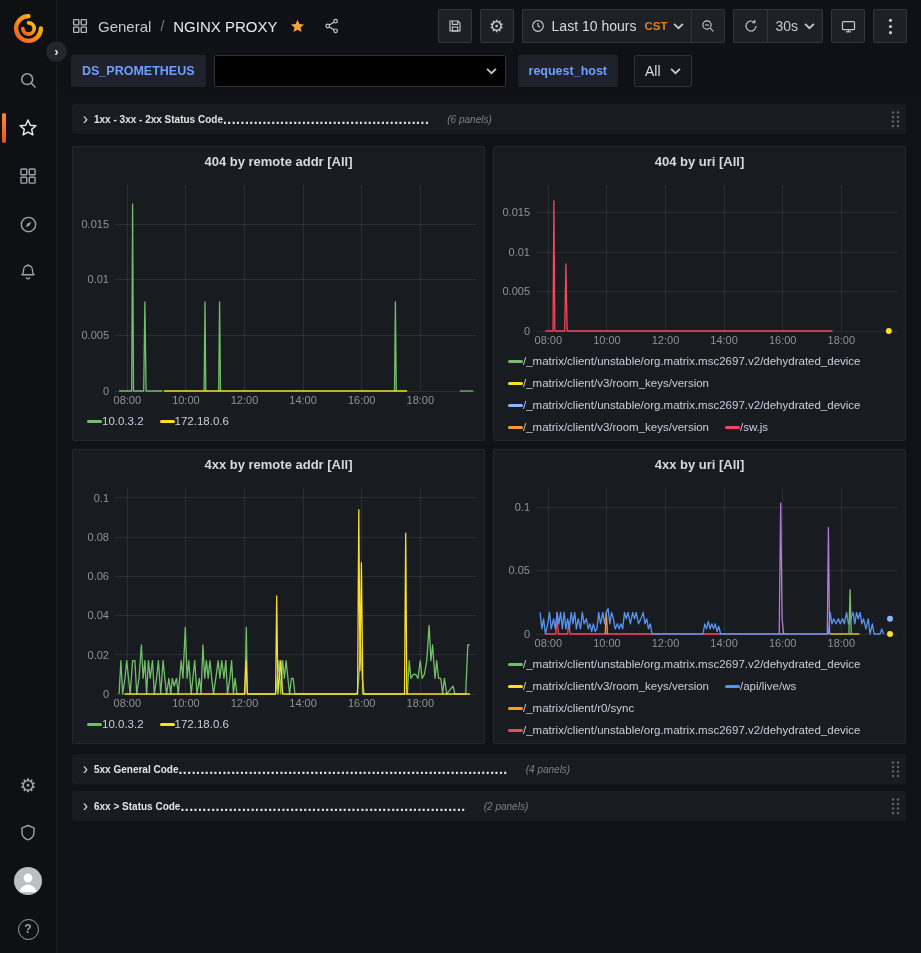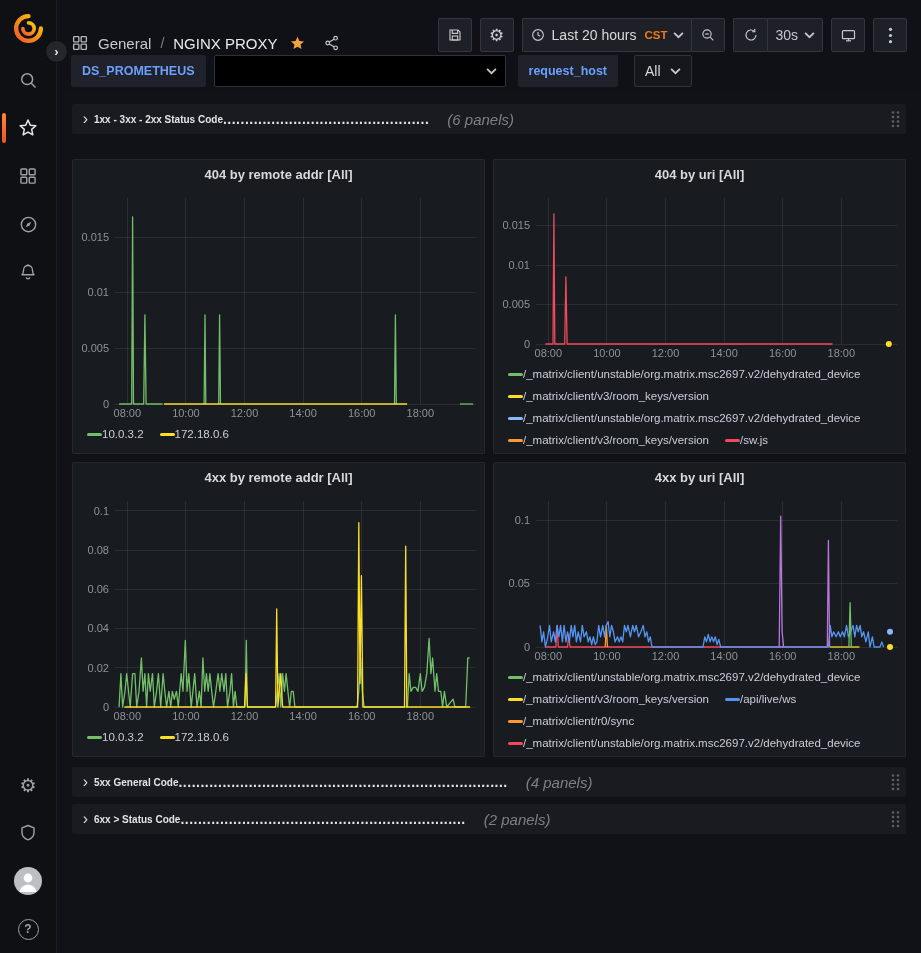--- a/index.html
+++ b/index.html
@@ -15,21 +15,21 @@
   .s-item{height:48px;display:flex;align-items:center;justify-content:center;position:relative;color:#9da2a8;cursor:pointer;}
   .s-item.logo{height:56px;}
   .s-item.active{color:#e9eaeb;}
   .s-item.active::before{content:'';position:absolute;left:2px;top:9px;bottom:9px;width:4px;border-radius:2px;background:linear-gradient(180deg,#ff8833,#f0531f);}
   .s-bottom{margin-top:auto;padding-bottom:0;}
   .avatar-circle{width:28px;height:28px;border-radius:50%;background:#bcbfc4;display:flex;align-items:center;justify-content:center;overflow:hidden;}
   .help-circle{width:21px;height:21px;border-radius:50%;border:1.6px solid #9da2a8;display:flex;align-items:center;justify-content:center;font-size:12px;font-weight:700;color:#9da2a8;}
   .expand-btn{position:absolute;left:45px;top:40px;width:23px;height:23px;border-radius:50%;background:#24262c;border:1px solid #0c0d10;color:#e6e7e9;display:flex;align-items:center;justify-content:center;font-size:13px;font-weight:700;z-index:9;cursor:pointer;}
   
   .main{margin-left:57px;height:100%;background:#111217;}
-  .header{height:52px;display:flex;align-items:flex-end;justify-content:space-between;padding:0 14px;background:#101116;}
+  .header{height:52px;display:flex;align-items:center;justify-content:space-between;padding:0 14px;background:#101116;}
   .crumbs{display:flex;align-items:center;gap:9px;}
   .crumb-text{font-size:15px;color:#c7c8cd;cursor:pointer;}
   .crumb-sep{color:#7b8087;font-size:14px;}
   .crumb-title{font-size:15px;color:#e9eaeb;cursor:pointer;}
   .hdr-icon{display:flex;align-items:center;color:#b4b7bc;cursor:pointer;}
   .toolbar{display:flex;align-items:center;gap:8px;}
   .btn{height:34px;min-width:34px;display:flex;align-items:center;justify-content:center;gap:6px;background:#1d2026;border:1px solid #33363c;border-radius:2px;color:#c7c8cd;padding:0 7px;cursor:pointer;font-size:14px;}
   .group{display:flex;}
   .group .btn{border-radius:0;border-right-width:0;}
   .group .btn:first-child{border-radius:2px 0 0 2px;}
@@ -43,23 +43,23 @@
   .select-box{height:32px;background:#15171c;border:1px solid #2f323a;border-radius:2px;color:#d8d9da;font-size:14px;display:flex;align-items:center;gap:9px;padding:0 10px;cursor:pointer;}
   .caret{display:inline-flex;color:#9da2a8;}
   
   .dash{padding:6px 15px 0 15px;}
   .row-head{height:30px;display:flex;align-items:center;margin-top:8px;border-radius:2px;padding:0 5px;cursor:pointer;}
   .row-head.collapsed{background:#191b20;}
   .row-chev{color:#d8d9da;font-size:16px;width:17px;display:inline-flex;justify-content:center;}
   .row-chev.open{transform:rotate(90deg);}
   .row-title{font-weight:700;font-size:10px;color:#e3e4e6;white-space:nowrap;}
   .row-dots{font-weight:700;font-size:14px;color:#e3e4e6;letter-spacing:0.5px;overflow:hidden;white-space:nowrap;}
-  .row-count{font-style:italic;color:#7b8087;font-size:15px;margin-left:18px;white-space:nowrap;}
+  .row-count{font-style:italic;color:#7b8087;font-size:10px;margin-left:18px;white-space:nowrap;}
   .row-handle{margin-left:auto;display:flex;align-items:center;cursor:grab;}
-  .panels{display:grid;grid-template-columns:1fr 1fr;gap:8px;margin-top:25px;}
+  .panels{display:grid;grid-template-columns:1fr 1fr;gap:8px;margin-top:12px;}
   .panel{height:295px;background:#181b1f;border:1px solid rgba(204,204,220,0.07);border-radius:2px;display:flex;flex-direction:column;overflow:hidden;}
   .panel-title{height:28px;flex:none;display:flex;align-items:center;justify-content:center;font-weight:700;font-size:13px;color:#d8d9da;cursor:pointer;}
   .chart{flex:1;min-height:0;}
   .legend{flex:none;height:32px;display:flex;flex-wrap:wrap;align-content:flex-start;column-gap:16px;padding:2px 8px 4px 14px;overflow:hidden;}
   .legend.tall{height:92px;}
   .lg-item{display:flex;align-items:center;gap:0;height:22px;white-space:nowrap;cursor:pointer;}
   .sw{width:15px;height:3px;border-radius:2px;flex:none;}
   .lb{font-size:11.5px;color:#ccccdc;}
   svg{display:block;}
 </style>
@@ -193,21 +193,21 @@
         <span style="font-size:17px;">⚙</span>
       </div>
       <div class="group">
         <div class="btn">
           <span>
             <svg width="16" height="16" viewBox="0 0 24 24" fill="none" stroke="#c7c8cd" stroke-width="1.7">
                 <circle cx="12" cy="12" r="8"></circle>
                 <polyline points="12,7.5 12,12 15.3,13.8"></polyline>
               </svg>
           </span>
-          <span class="timetext">Last 20 hours</span>
+          <span class="timetext">Last 10 hours</span>
           <span class="tz">CST</span>
           <span class="caret">
             <svg width="11" height="8" viewBox="0 0 10 7" fill="none" stroke="#c7c8cd" stroke-width="1.6">
                 <polyline points="1,1.5 5,5.5 9,1.5"></polyline>
               </svg>
           </span>
         </div>
         <div class="btn">
           <span>
             <svg width="16" height="16" viewBox="0 0 24 24" fill="none" stroke="#c7c8cd" stroke-width="1.7">

